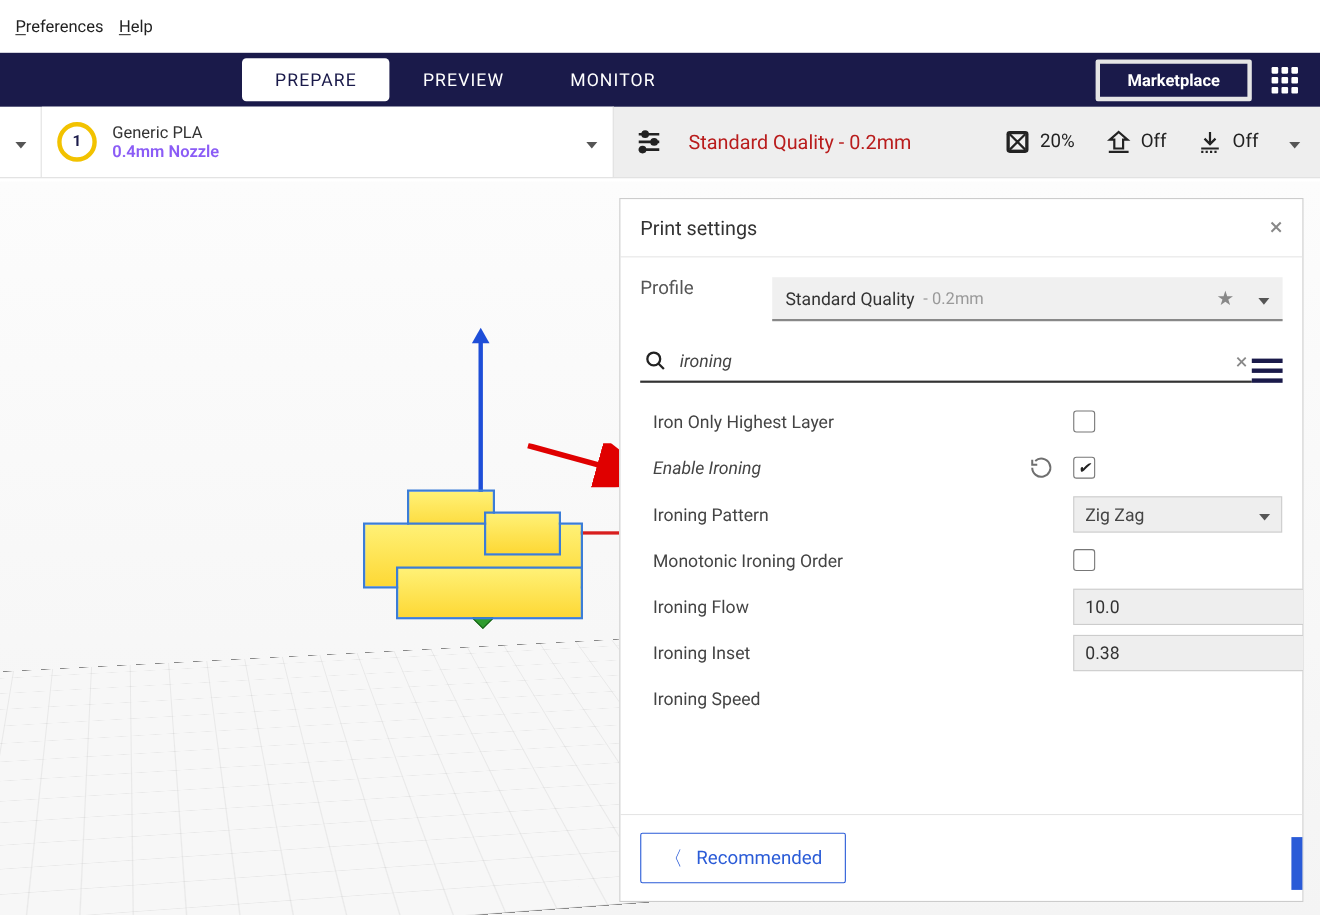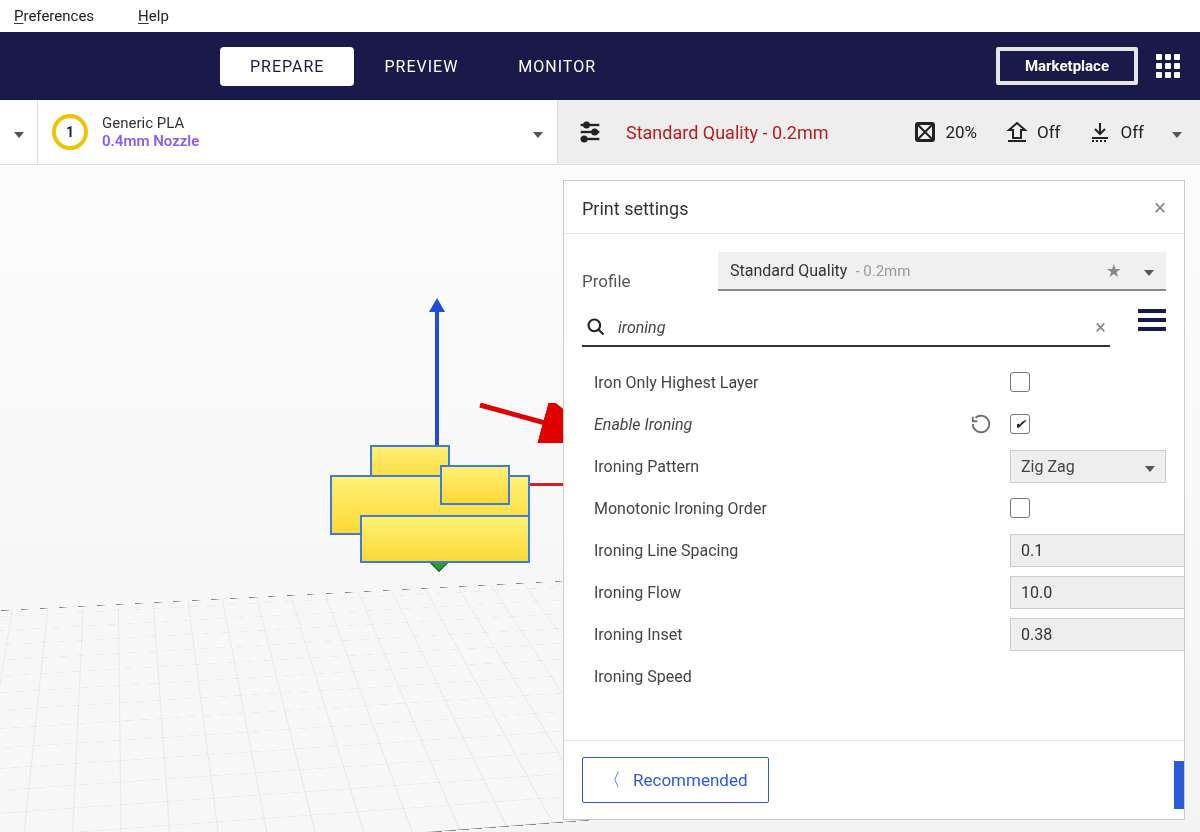--- a/index.html
+++ b/index.html
@@ -1,22 +1,22 @@
 <!DOCTYPE html>
 <html><head>
 <meta charset="utf-8">
 <style>
 * { box-sizing: border-box; margin: 0; padding: 0; font-family: -apple-system, BlinkMacSystemFont, "Segoe UI", Roboto, Arial, sans-serif; }
 body { width: 1200px; height: 832px; overflow: hidden; background: #fff; position: relative; }
 
-.menubar { height: 32px; display: flex; align-items: center; padding: 0 14px; gap: 44px; font-size: 15px; color: #222; }
+.menubar { height: 48px; display: flex; align-items: center; padding: 0 14px; gap: 14px; font-size: 15px; color: #222; }
 .menubar span { cursor: pointer; }
 .menubar .underline { text-decoration: underline; text-decoration-color: #333; text-underline-offset: 2px; }
 
-.navbar { background: #1a1a4a; height: 68px; display: flex; align-items: center; padding: 0 20px 0 220px; color: white; position: relative; }
+.navbar { background: #1a1a4a; height: 49px; display: flex; align-items: center; padding: 0 20px 0 220px; color: white; position: relative; }
 .tabs { display: flex; gap: 0; }
 .tab { padding: 10px 30px; font-size: 16px; letter-spacing: 1px; cursor: pointer; }
 .tab.active { background: #fff; color: #1a1a4a; border-radius: 4px; }
 .nav-right { margin-left: auto; display: flex; align-items: center; gap: 18px; }
 .marketplace-btn { border: 4px solid #e5e5e5; padding: 6px 25px; font-size: 15px; cursor: pointer; border-radius: 2px; font-weight: bold; }
 .apps-icon { display: grid; grid-template-columns: repeat(3, 6px); grid-template-rows: repeat(3, 6px); gap: 3px; cursor: pointer; }
 .apps-icon div { background: #fff; border-radius: 1px; }
 
 .toolbar { height: 65px; display: flex; align-items: stretch; border-bottom: 1px solid #ddd; background: #f7f7f7; }
 .tool-seg-left { width: 38px; display: flex; align-items: center; justify-content: center; border-right: 1px solid #ddd; background: #fff; }
@@ -41,43 +41,43 @@
 .x-arrow { position:absolute; left:440px; top:318px; width:140px; height:3px; background:#d81e1e; }
 .green-handle { position:absolute; left:432px; top:390px; width:14px; height:14px; background:#2e9b2e; transform: rotate(45deg); border:1px solid #166016;}
 
 .red-annot { position:absolute; left:478px; top:238px; pointer-events:none; }
 
 .panel { position: absolute; right: 15px; top: 180px; width: 622px; height: 640px; background: #fff; border: 1px solid #ccc; display:flex; flex-direction:column; }
 .panel-header { display:flex; align-items:center; padding: 16px 18px 14px; border-bottom: 1px solid #e5e5e5; }
 .panel-title { font-size: 18px; color: #333; }
 .panel-close { margin-left:auto; color:#888; font-size:22px; cursor:pointer; line-height:1; }
 
-.profile-row { display:flex; align-items:flex-end; padding: 18px 18px 10px; gap: 36px; }
+.profile-row { display:flex; align-items:flex-start; padding: 18px 18px 10px; gap: 20px; }
 .profile-label { font-size: 17px; color:#555; width: 100px; }
 .profile-select { flex:1; background:#f0f0f0; border-bottom:2px solid #888; padding: 8px 12px; display:flex; align-items:center; gap:8px; }
 .profile-select .pn { font-size:16px; color:#333; }
 .profile-select .pd { font-size:15px; color:#999; }
 .profile-select .star { margin-left:auto; color:#888; font-size:18px; }
 
-.search-row { display:flex; align-items:flex-start; padding: 8px 18px 10px; gap:28px; }
+.search-row { display:flex; align-items:flex-end; padding: 8px 18px 10px; gap:0; }
 .searchbox { flex:1; display:flex; align-items:center; border-bottom:2px solid #333; padding: 6px 4px; gap: 12px; }
 .searchbox input { flex:1; border:none; outline:none; font-size:16px; font-style:italic; color:#444; background:transparent; }
 .searchbox .sx { color:#888; font-size:20px; cursor:pointer; }
 .hamburger { width:28px; height:22px; display:flex; flex-direction:column; justify-content:space-between; cursor:pointer; }
 .hamburger div { height:4px; background:#1a1a4a; }
 
 .cat-head { display:flex; align-items:center; padding: 16px 18px 8px; gap:12px; }
 .cat-head .ct { font-size:17px; font-weight:700; color:#222; }
 .cat-head .catchev { margin-left:auto; }
 
 .settings-list { padding: 4px 18px 0 30px; flex:1; overflow:auto; }
 .srow { display:flex; align-items:center; min-height:42px; font-size:16px; color:#444; }
 .srow.italic { font-style: italic; }
 .srow .lbl { flex:1; }
-.srow .ctrl { width: 156px; display:flex; align-items:center; justify-content:flex-start; }
+.srow .ctrl { width: 190px; display:flex; align-items:center; justify-content:flex-start; }
 .reset-ico { width:22px; height:22px; margin-right:18px; cursor:pointer; opacity:0.7; }
 .chk { width:20px; height:20px; border:1.5px solid #777; border-radius:3px; display:flex; align-items:center; justify-content:center; cursor:pointer; }
 .chk.checked::after { content:"✔"; font-size:14px; color:#222; }
 .sel { flex:1; background:#eee; border:1px solid #ccc; padding:6px 10px; display:flex; align-items:center; justify-content:space-between; cursor:pointer; }
 .inpwrap { flex:1; background:#eee; border:1px solid #ccc; display:flex; align-items:center; }
 .inpwrap input { flex:1; border:none; background:transparent; padding:6px 10px; font-size:16px; color:#333; outline:none; }
 
 .panel-footer { border-top:1px solid #e5e5e5; padding: 16px 18px; display:flex; }
 .recommended-btn { border:1.5px solid #2a5bd7; color:#2a5bd7; padding:10px 20px; display:flex; align-items:center; gap:12px; font-size:17px; cursor:pointer; border-radius:2px; }
 .recommended-btn .cl { font-size:18px; }
@@ -244,28 +244,20 @@
           </div>
         </div>
     </div>
     <div class="srow">
       <span class="lbl">Monotonic Ironing Order</span>
       <div class="ctrl">
           <div class="chk"></div>
         </div>
     </div>
     <div class="srow">
-      <span class="lbl">Ironing Line Spacing</span>
-      <div class="ctrl">
-          <div class="inpwrap">
-            <input value="0.1" style="">
-          </div>
-        </div>
-    </div>
-    <div class="srow">
       <span class="lbl">Ironing Flow</span>
       <div class="ctrl">
           <div class="inpwrap">
             <input value="10.0" style="">
           </div>
         </div>
     </div>
     <div class="srow">
       <span class="lbl">Ironing Inset</span>
       <div class="ctrl">

